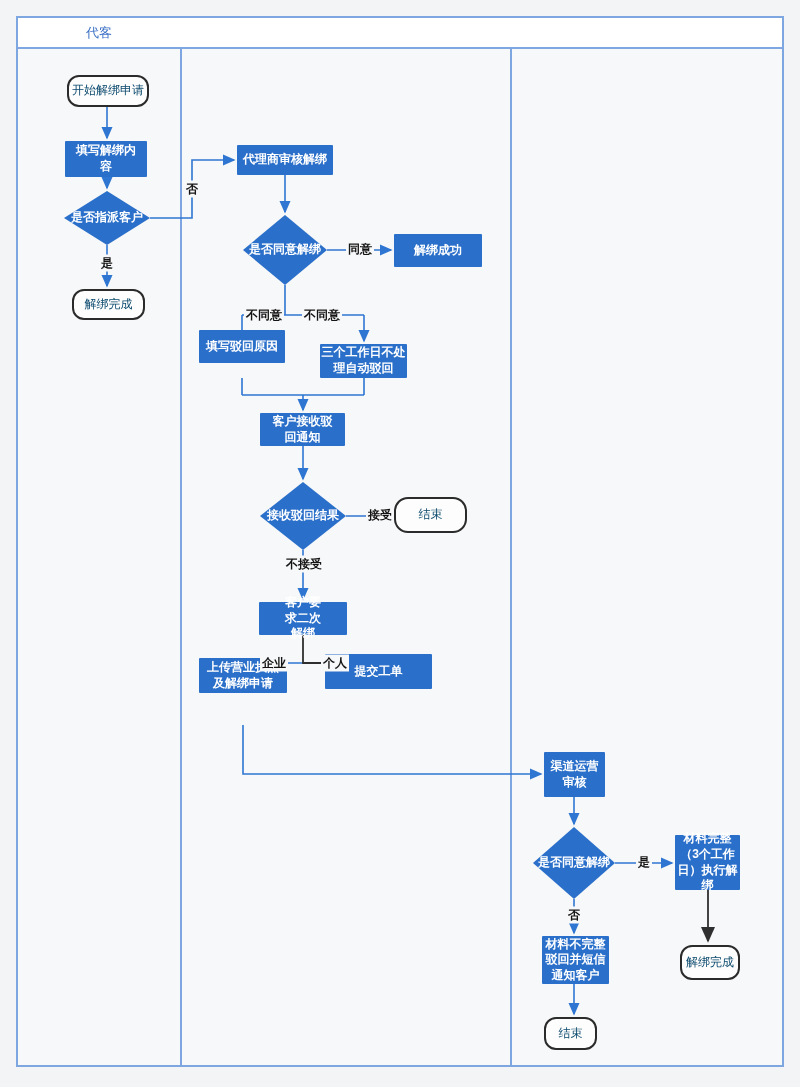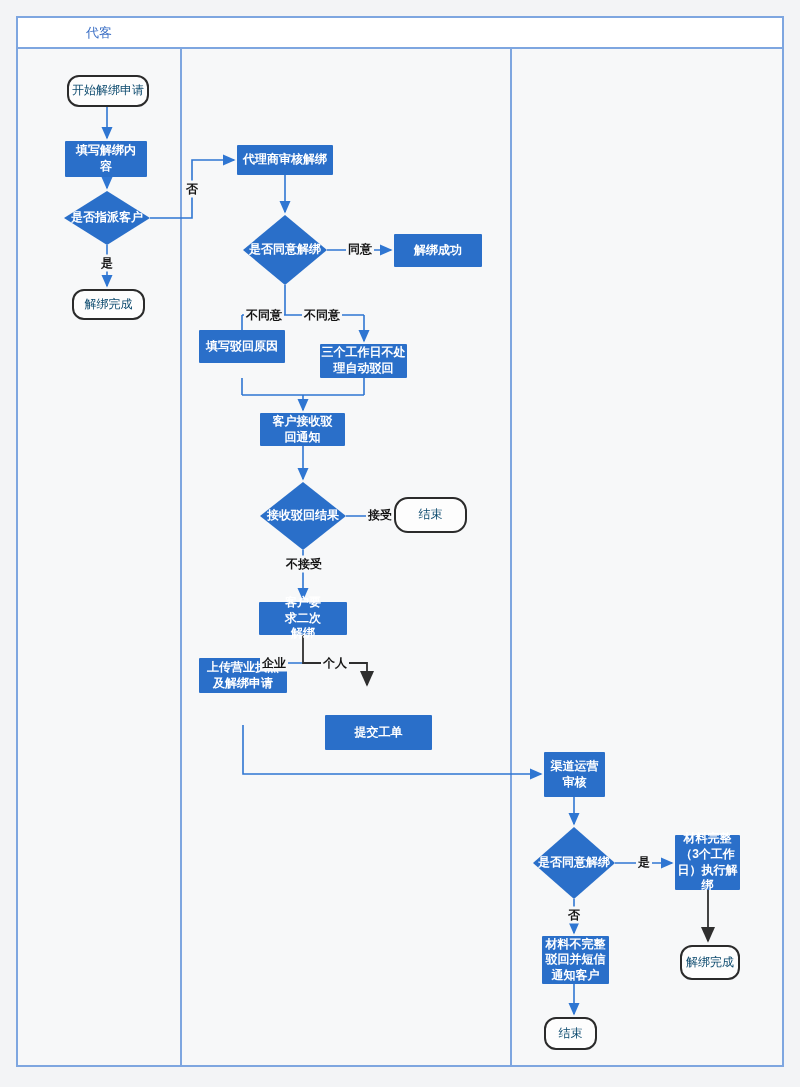--- a/index.html
+++ b/index.html
@@ -102,21 +102,21 @@
   <div class="node blue" style="left:219px;top:127px;width:96px;height:30px;padding:0 4px;">代理商审核解绑</div>
   <div class="node diamond" style="left:225px;top:197px;width:84px;height:70px;">是否同意解绑</div>
   <div class="node blue" style="left:376px;top:216px;width:88px;height:33px;">解绑成功</div>
   <div class="node blue" style="left:181px;top:312px;width:86px;height:33px;">填写驳回原因</div>
   <div class="node blue" style="left:302px;top:326px;width:87px;height:34px;padding:0 1px;">三个工作日不处理自动驳回</div>
   <div class="node blue" style="left:242px;top:395px;width:85px;height:33px;padding:0 11px;">客户接收驳回通知</div>
   <div class="node diamond" style="left:242px;top:464px;width:86px;height:68px;">接收驳回结果</div>
   <div class="node term" style="left:376px;top:479px;width:73px;height:36px;border-radius:14px;">结束</div>
   <div class="node blue" style="left:241px;top:584px;width:88px;height:33px;padding:0 22px;">客户要求二次解绑</div>
   <div class="node blue" style="left:181px;top:640px;width:88px;height:35px;padding:12px 6px;">上传营业执照及解绑申请</div>
-  <div class="node blue" style="left:307px;top:697px;width:107px;height:35px;">提交工单</div>
+  <div class="node blue" style="left:307px;top:636px;width:107px;height:35px;">提交工单</div>
 
   <div class="node blue" style="left:526px;top:734px;width:61px;height:45px;padding:0 4px;">渠道运营审核</div>
   <div class="node diamond" style="left:515px;top:809px;width:82px;height:72px;">是否同意解绑</div>
   <div class="node blue" style="left:657px;top:817px;width:65px;height:55px;padding:12px 2px;">材料完整（3个工作日）执行解绑</div>
   <div class="node blue" style="left:524px;top:918px;width:67px;height:48px;padding:4px 3px;">材料不完整驳回并短信通知客户</div>
   <div class="node term" style="left:662px;top:927px;width:60px;height:35px;padding:0 2px;">解绑完成</div>
   <div class="node term" style="left:526px;top:999px;width:53px;height:33px;">结束</div>
 
   <div class="elabel" style="left:174px;top:171px;">否</div>
   <div class="elabel" style="left:89px;top:245px;">是</div>

